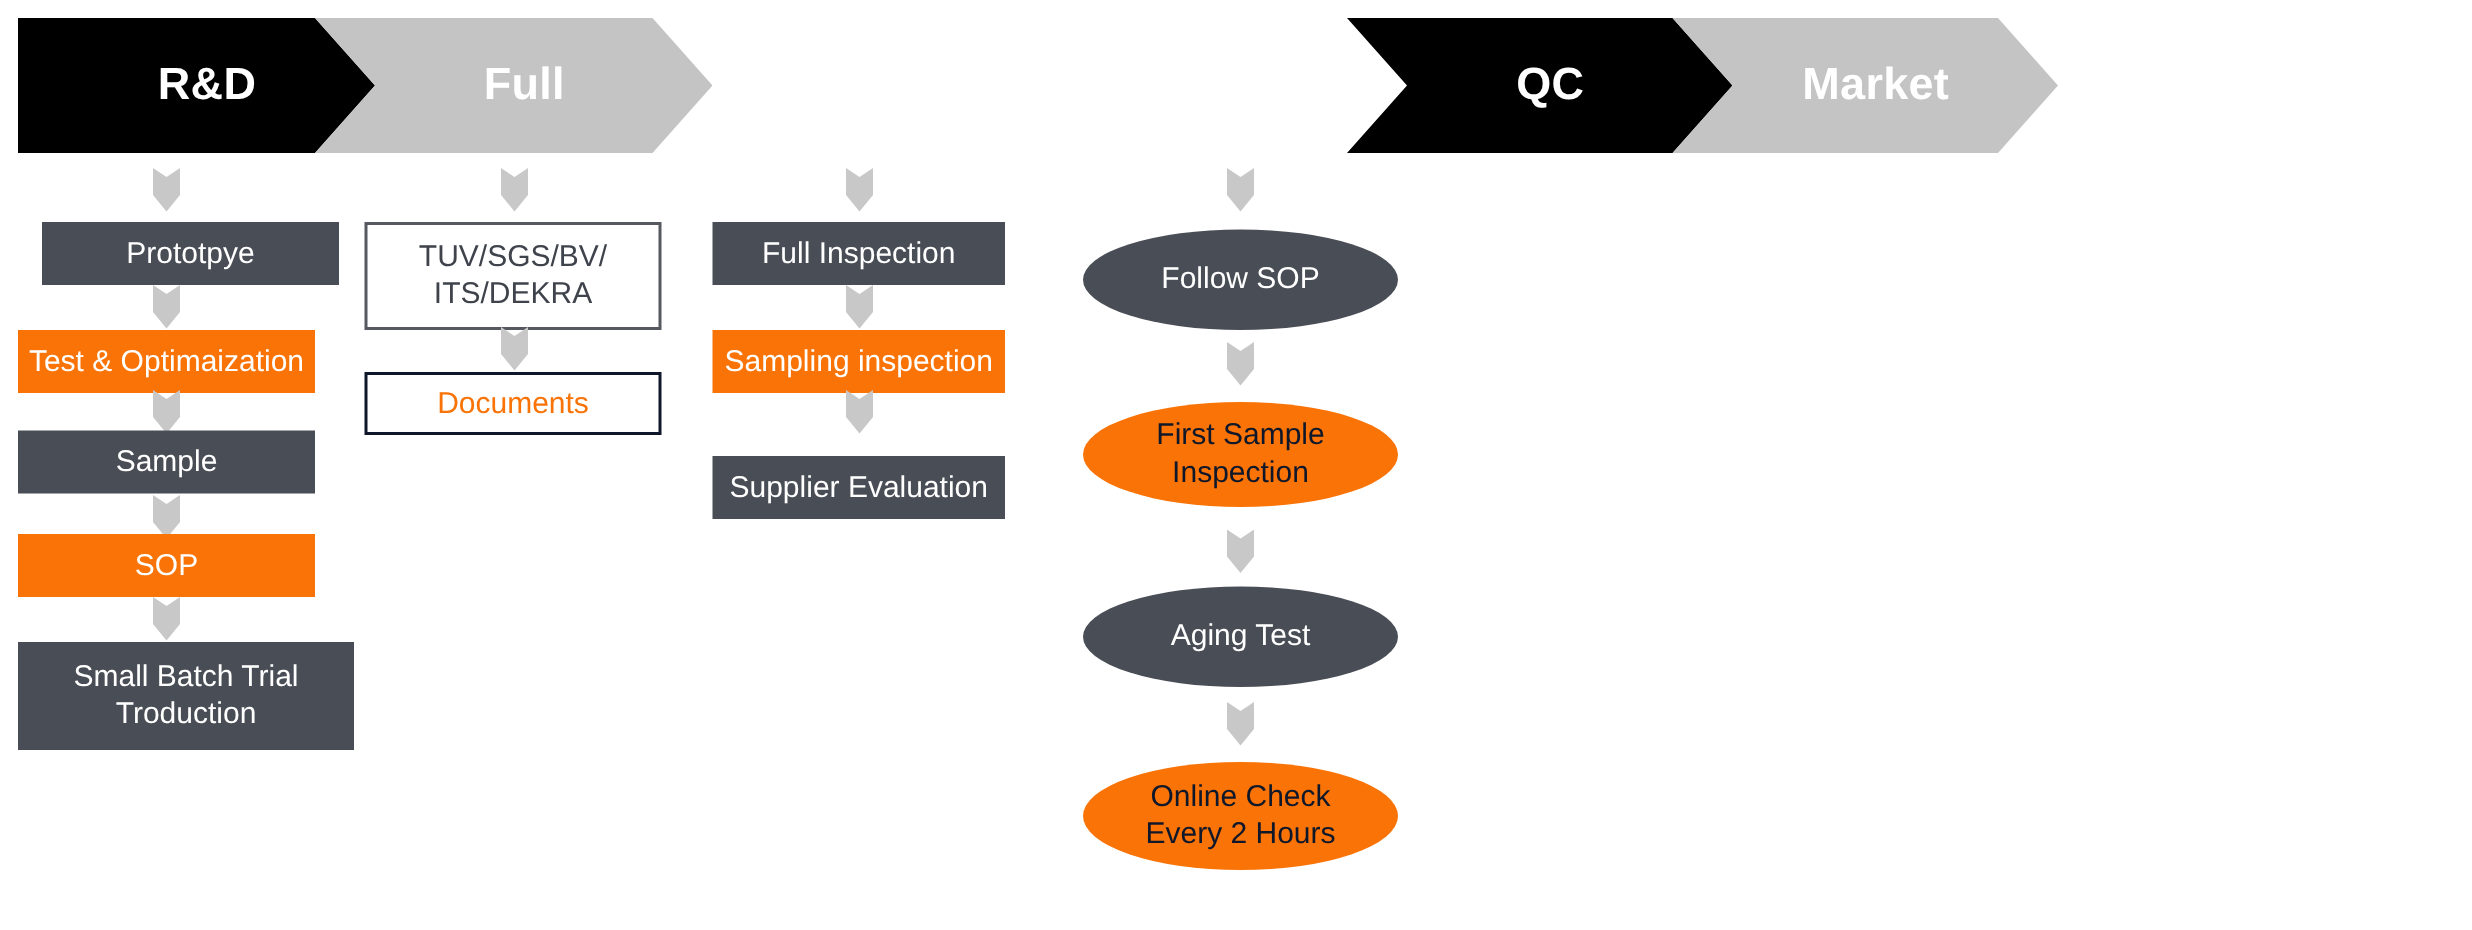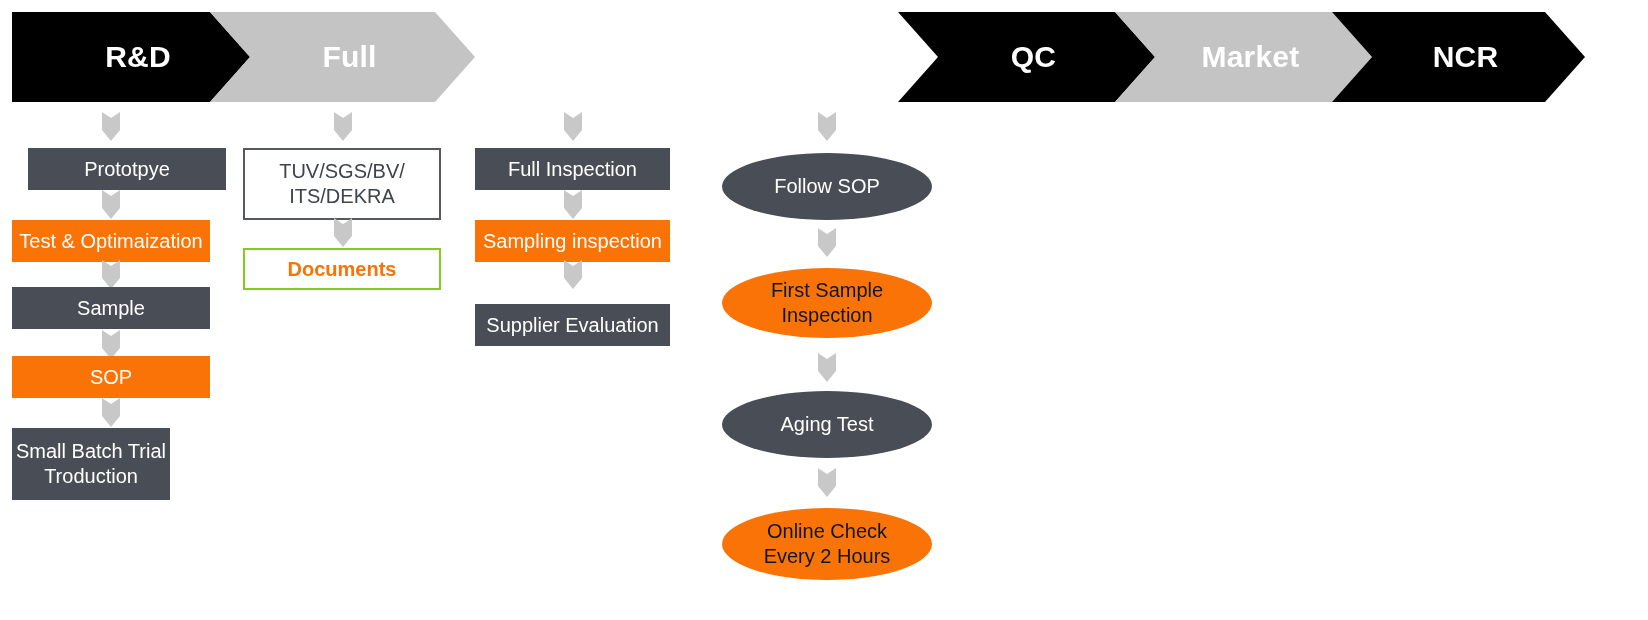--- a/index.html
+++ b/index.html
@@ -65,22 +65,21 @@
     color: #ffffff;
   }
   .node.box-outline-dark {
     background: #ffffff;
     color: #3F434B;
     border: 2px solid #56595F;
   }
   .node.box-outline-orange {
     background: #ffffff;
     color: #F97306;
-    border: 2px solid #84cc16;
-    font-weight: bold;
+    border: 2px solid #0f172a;
   }
   .node.ellipse-dark {
     background: #494D55;
     color: #ffffff;
     border-radius: 50%;
   }
   .node.ellipse-orange {
     background: #F97306;
     color: #0f172a;
     border-radius: 50%;
@@ -114,24 +113,20 @@
   <div class="chevron" style="left:898px; width:257px; background:#000000;
               clip-path: polygon(0 0, 217px 0, 257px 50%, 217px 100%, 0 100%, 40px 50%);">
     <span class="chevron-label">QC</span>
   </div>
 
   <div class="chevron" style="left:1115px; width:257px; background:#C4C4C4;
               clip-path: polygon(0 0, 217px 0, 257px 50%, 217px 100%, 0 100%, 40px 50%);">
     <span class="chevron-label">Market</span>
   </div>
 
-  <div class="chevron" style="left:1332px; width:253px; background:#000000;
-              clip-path: polygon(0 0, 213px 0, 253px 50%, 213px 100%, 0 100%, 40px 50%);">
-    <span class="chevron-label">NCR</span>
-  </div>
 </div>
 
 <div class="connector" style="left:98px; top:112px;">
   <svg viewBox="0 0 26 30">
       <path d="M4 0 L13 6 L22 0 L22 18 L13 29 L4 18 Z" fill="#C8C8C8"></path>
     </svg>
 </div>
 <div class="node box-filled-dark" style="left:28px; top:148px; width:198px; height:42px;">
   <span>Prototpye</span>
 </div>
@@ -161,21 +156,21 @@
 </div>
 <div class="node box-filled-orange" style="left:12px; top:356px; width:198px; height:42px;">
   <span>SOP</span>
 </div>
 
 <div class="connector" style="left:98px; top:398px;">
   <svg viewBox="0 0 26 30">
       <path d="M4 0 L13 6 L22 0 L22 18 L13 29 L4 18 Z" fill="#C8C8C8"></path>
     </svg>
 </div>
-<div class="node box-filled-dark" style="left:12px; top:428px; width:158px; height:72px;">
+<div class="node box-filled-dark" style="left:12px; top:428px; width:224px; height:72px;">
   <span>Small Batch Trial
 Troduction</span>
 </div>
 
 <div class="connector" style="left:330px; top:112px;">
   <svg viewBox="0 0 26 30">
       <path d="M4 0 L13 6 L22 0 L22 18 L13 29 L4 18 Z" fill="#C8C8C8"></path>
     </svg>
 </div>
 <div class="node box-outline-dark" style="left:243px; top:148px; width:198px; height:72px;">

